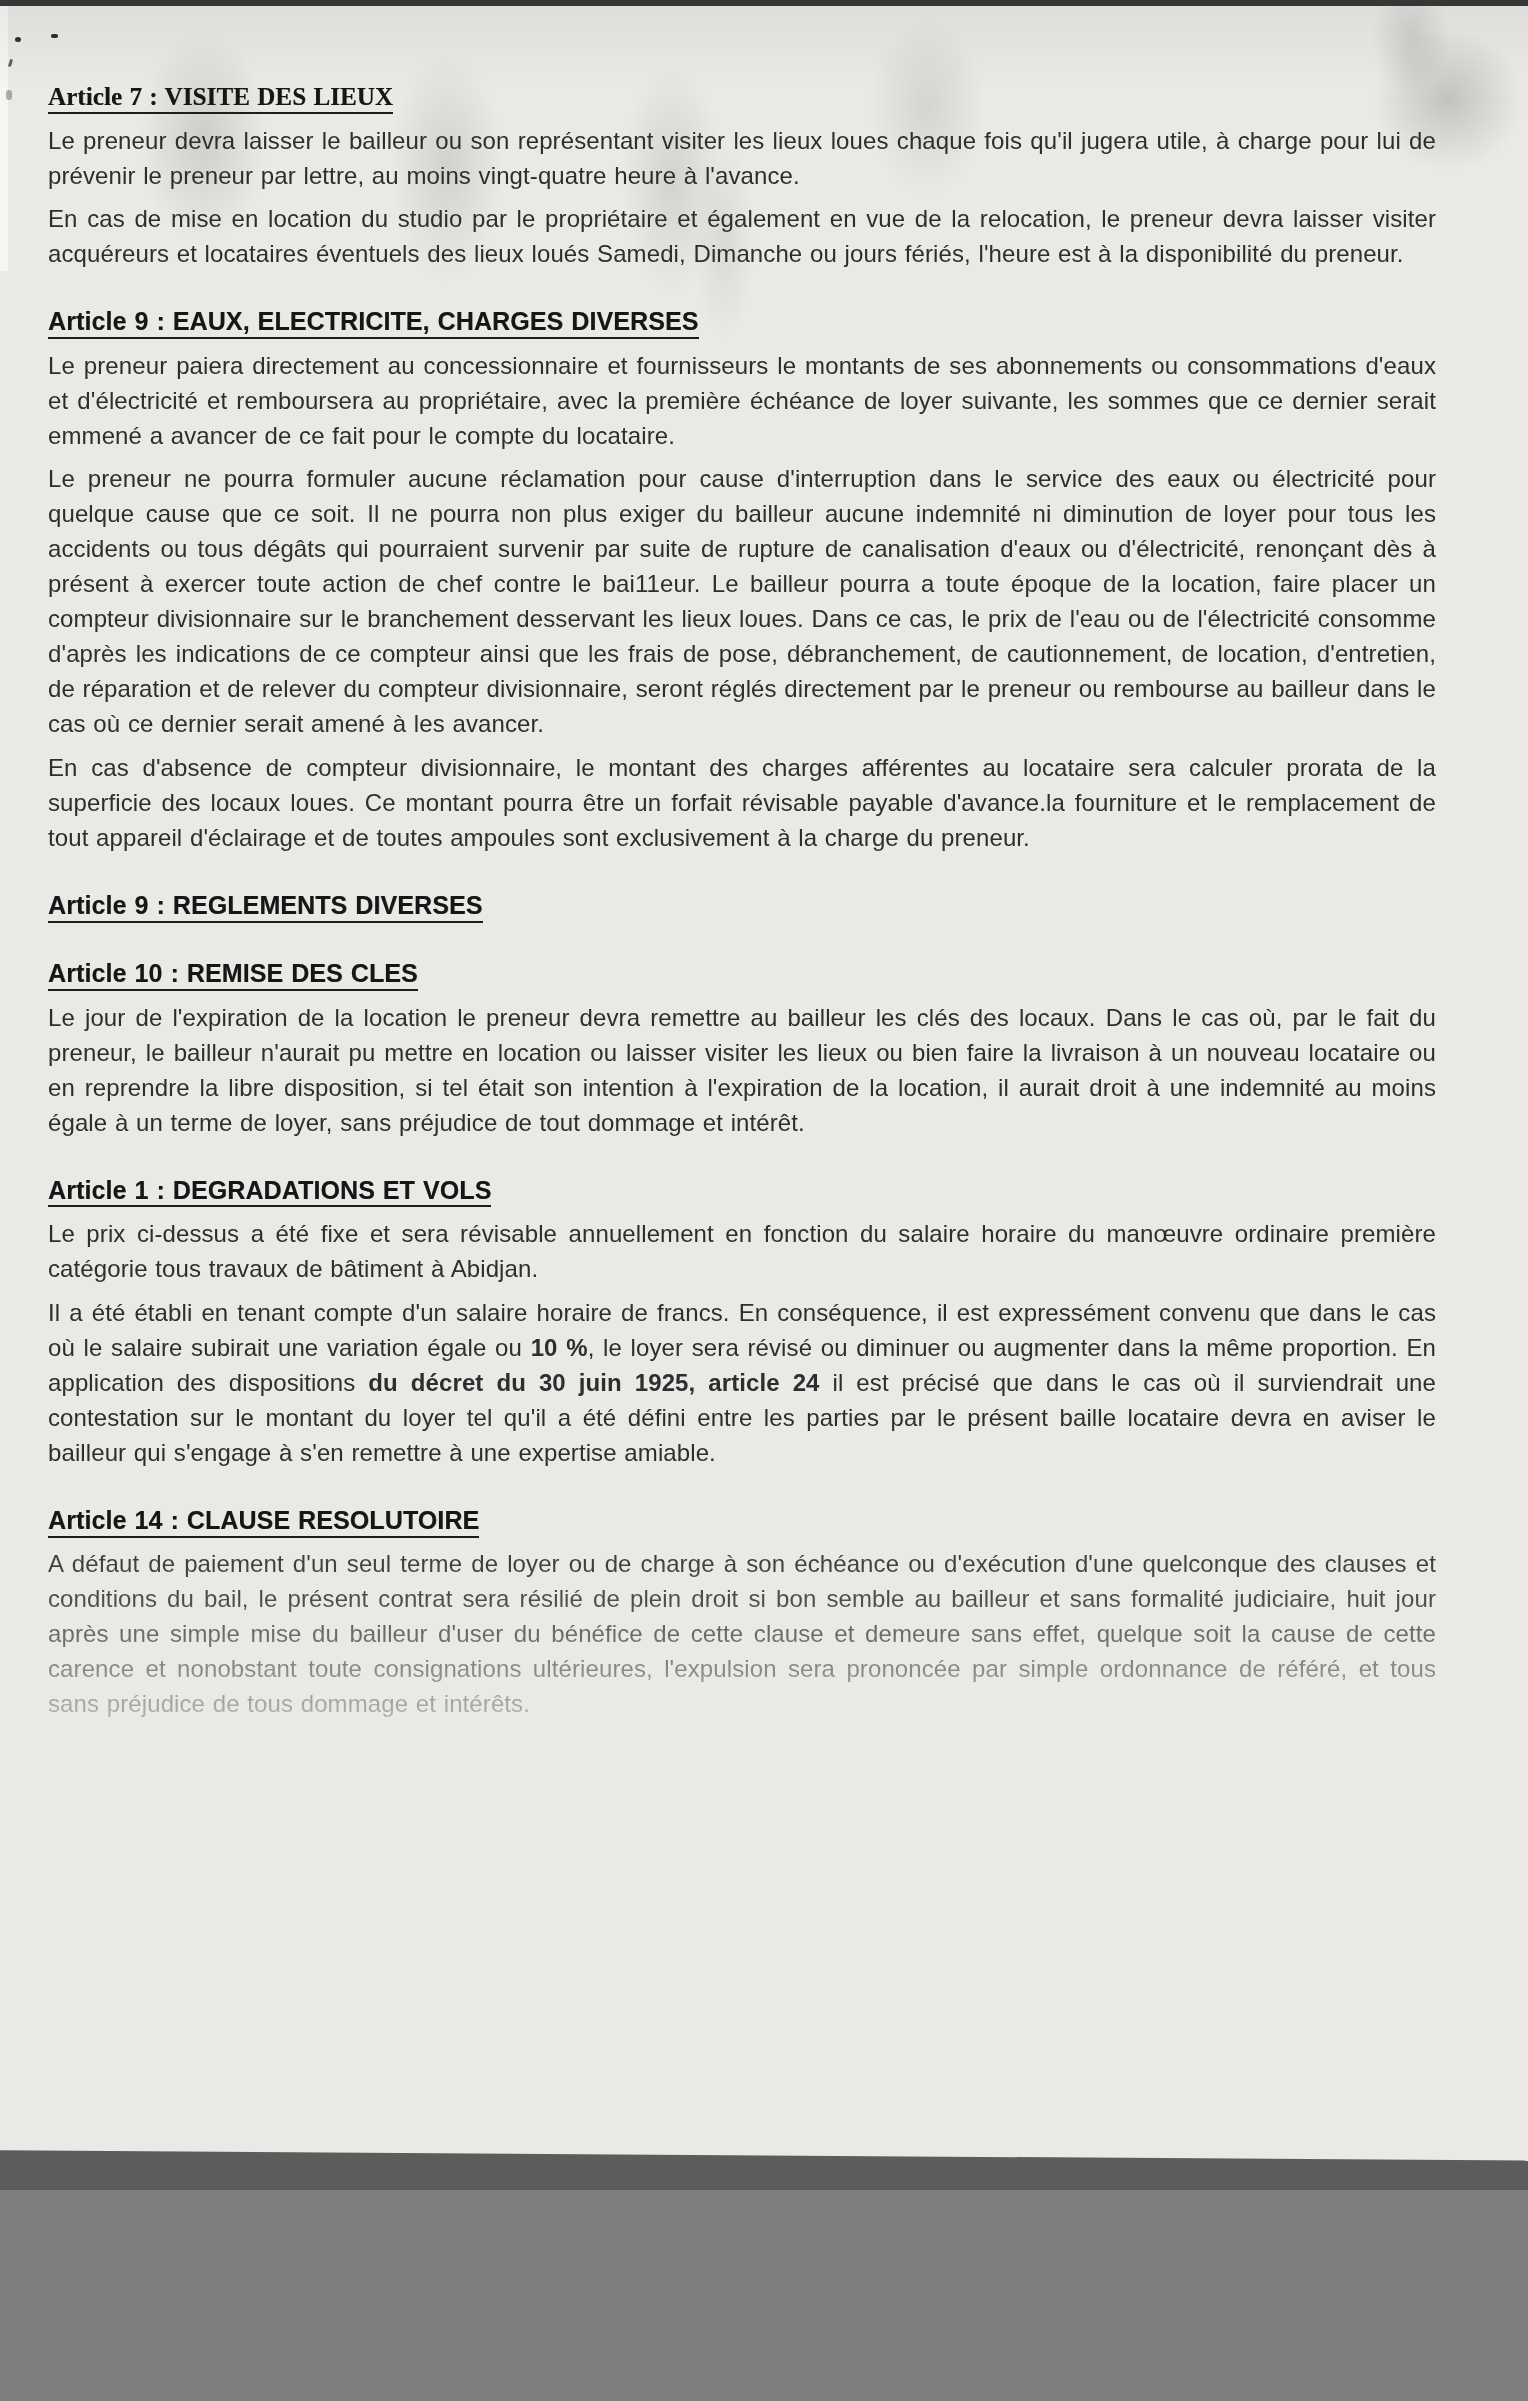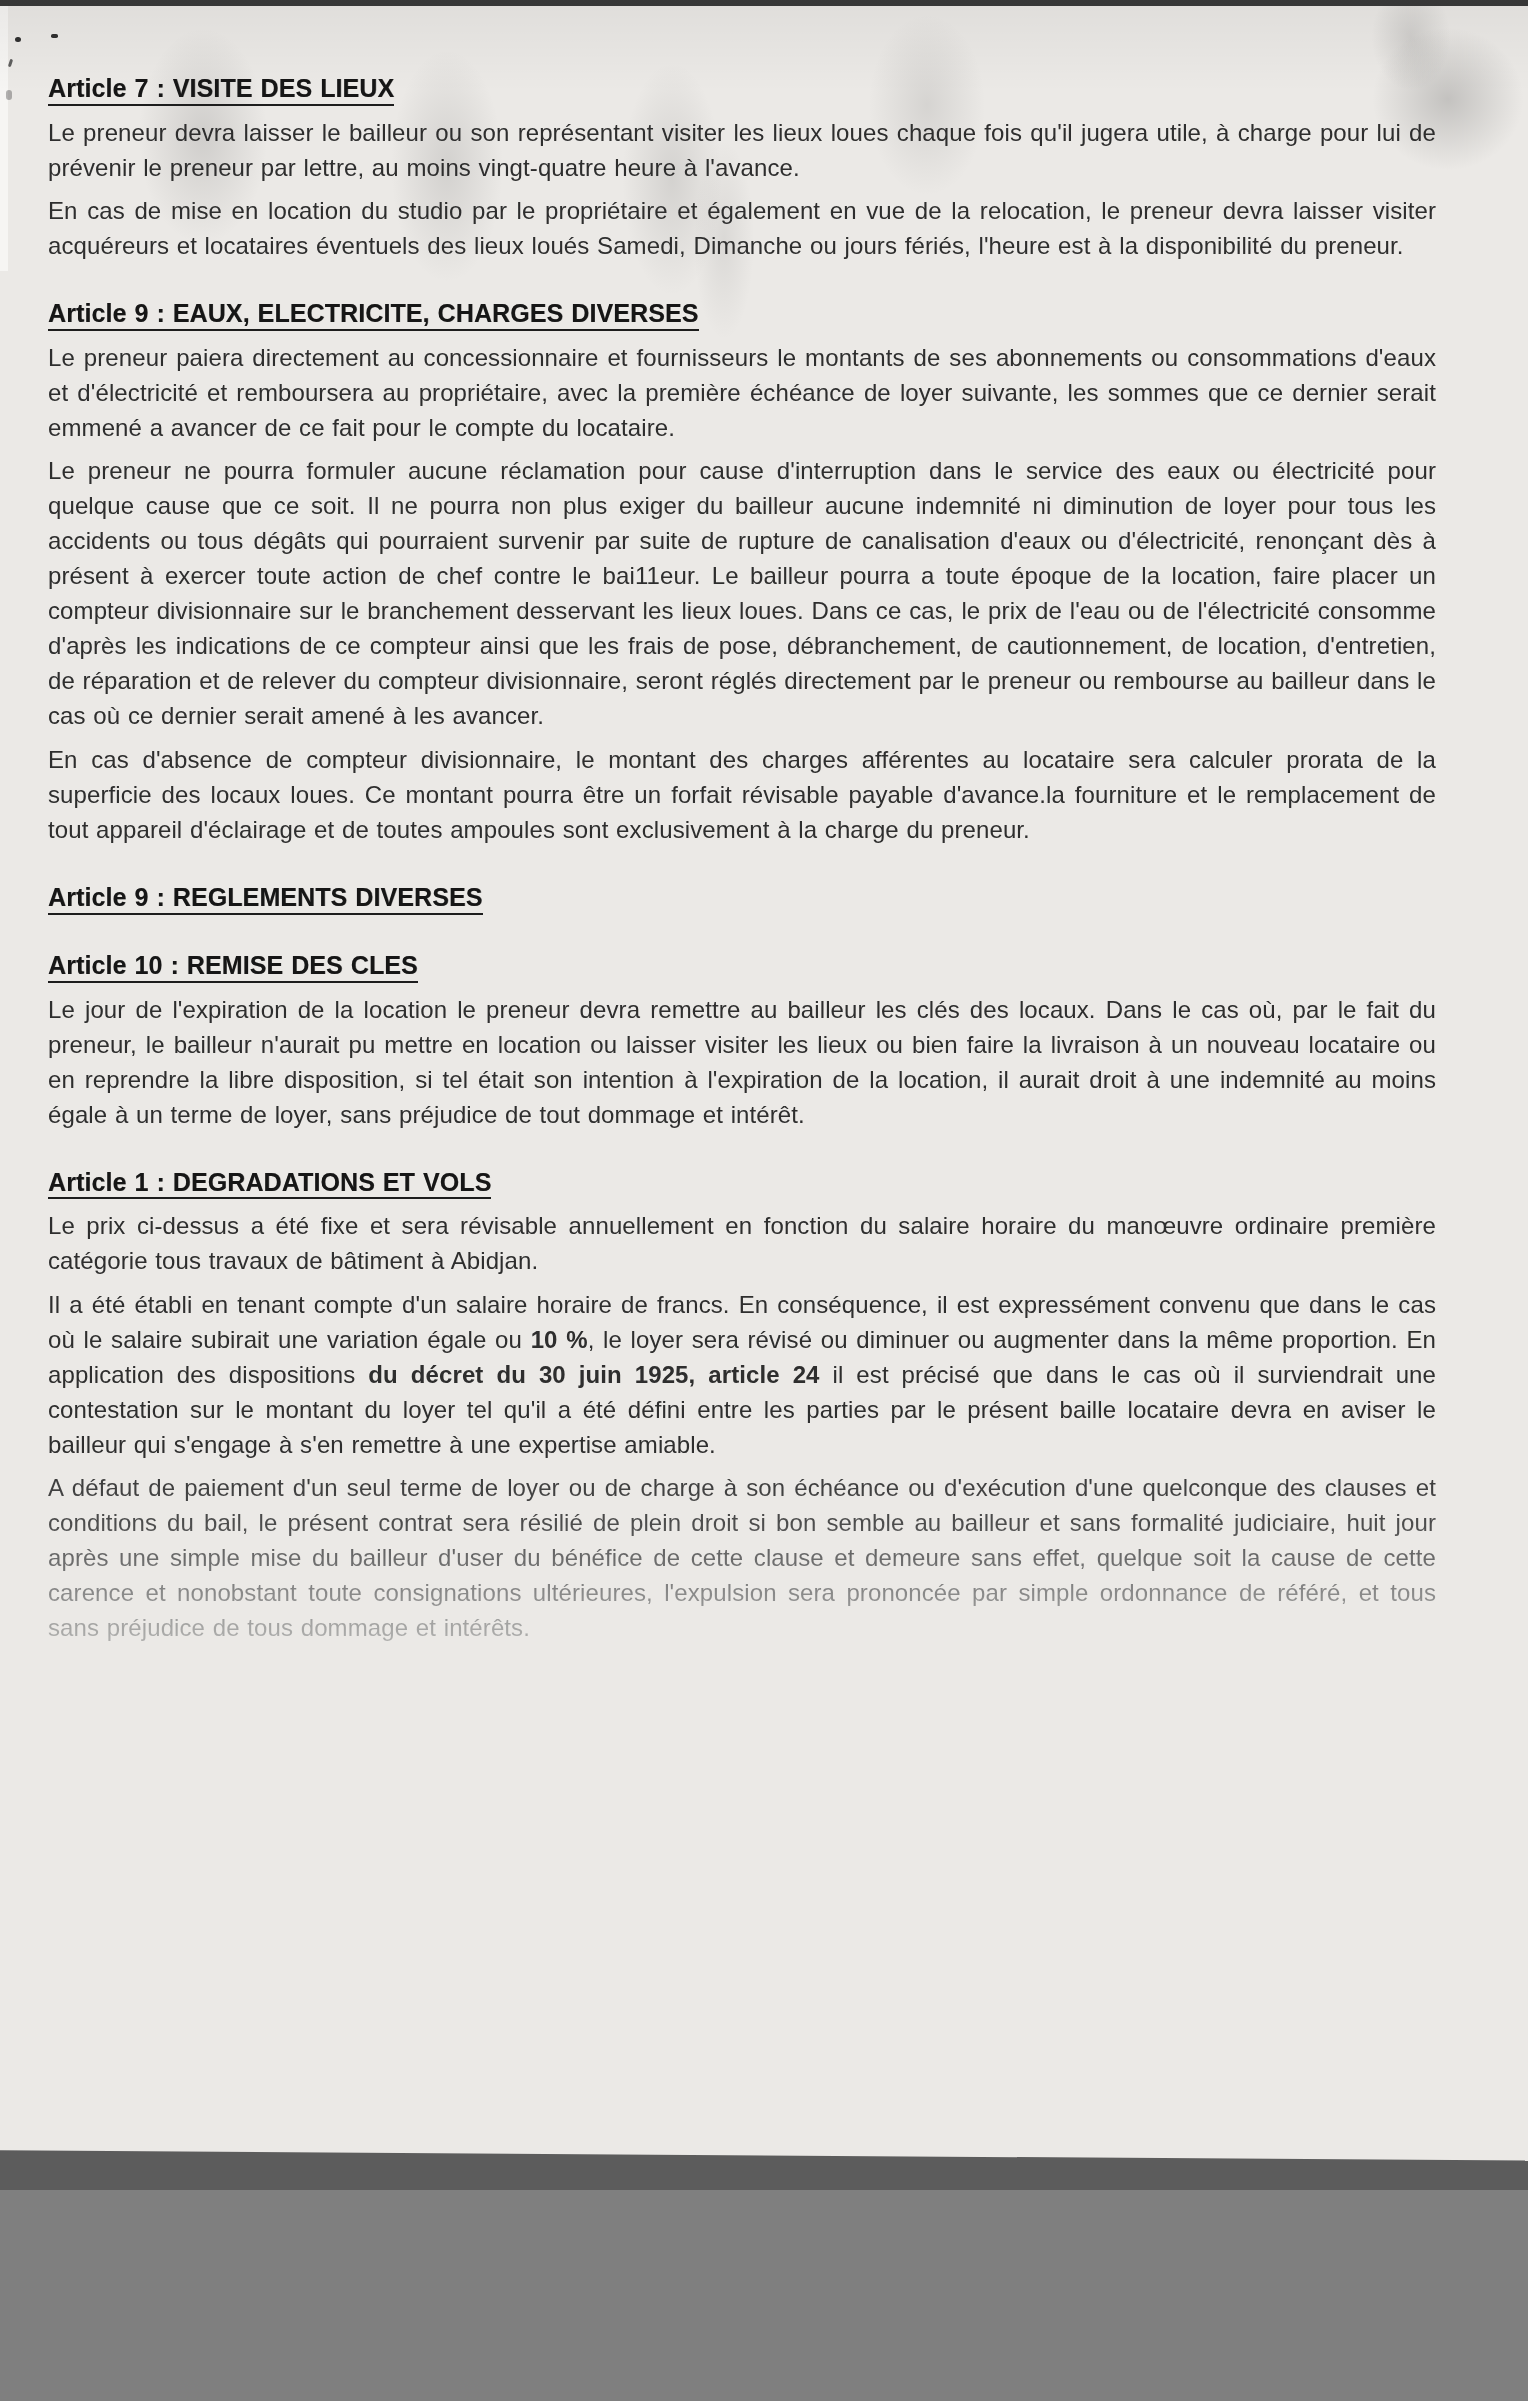--- a/index.html
+++ b/index.html
@@ -66,21 +66,21 @@
     letter-spacing: 0.1px; word-spacing: 0.9px;
   }
   .article { margin: 0; }
   .article-heading {
     font-size: 25px; font-weight: bold;
     color: var(--heading_ink, #161616);
     margin: 33px 0 8.6px 0;
     text-align: left;
     text-shadow: 0.4px 0.2px 0 rgba(20,20,20,.45);
   }
-  .article:first-child .article-heading { margin-top: 0; }
+  .article:first-child .article-heading { margin-top: 8px; font-family: Liberation Serif, serif; }
   .hl { border-bottom: 2.5px solid #1d1d1d; padding-bottom: 1.8px; }
   .para { margin: 0 0 8.6px 0; }
   .b { font-weight: bold; }
 
   
   .fade {
     background: linear-gradient(180deg, #3a3a3a 0%, #4c4c4c 30%, #7c7c7c 62%, #a0a09f 85%, #b2b2b0 100%);
     -webkit-background-clip: text;
     background-clip: text;
     color: transparent;
@@ -125,20 +125,21 @@
   <section class="article">
     <h2 class="article-heading"><span class="hl">Article 1 : DEGRADATIONS ET VOLS</span></h2>
       </section>
 
   <section class="article">
   <p class="para"><span>Le prix ci-dessus a été fixe et sera révisable annuellement en fonction du salaire horaire du manœuvre ordinaire première catégorie tous travaux de bâtiment à Abidjan.</span></p>
         <p class="para"><span>Il a été établi en tenant compte d'un salaire horaire de francs. En conséquence, il est expressément convenu que dans le cas où le salaire subirait une variation égale ou </span><span class="b">10 %</span><span>, le loyer sera révisé ou diminuer ou augmenter dans la même proportion. En application des dispositions </span><span class="b">du décret du 30 juin 1925, article 24</span><span> il est précisé que dans le cas où il surviendrait une contestation sur le montant du loyer tel qu'il a été défini entre les parties par le présent baille locataire devra en aviser le bailleur qui s'engage à s'en remettre à une expertise amiable.</span></p>
       </section>
 
   <section class="article">
+    <h2 class="article-heading"><span class="hl">Article 14 : CLAUSE RESOLUTOIRE</span></h2>
   <p class="para fade"><span>A défaut de paiement d'un seul terme de loyer ou de charge à son échéance ou d'exécution d'une quelconque des clauses et conditions du bail, le présent contrat sera résilié de plein droit si bon semble au bailleur et sans formalité judiciaire, huit jour après une simple mise du bailleur d'user du bénéfice de cette clause et demeure sans effet, quelque soit la cause de cette carence et nonobstant toute consignations ultérieures, l'expulsion sera prononcée par simple ordonnance de référé, et tous sans préjudice de tous dommage et intérêts.</span></p>
       </section>
 </div>
 
   <div class="scan-band"></div>
   <div class="scanner-bed"></div>
 </div>
 
 
 </body></html>

